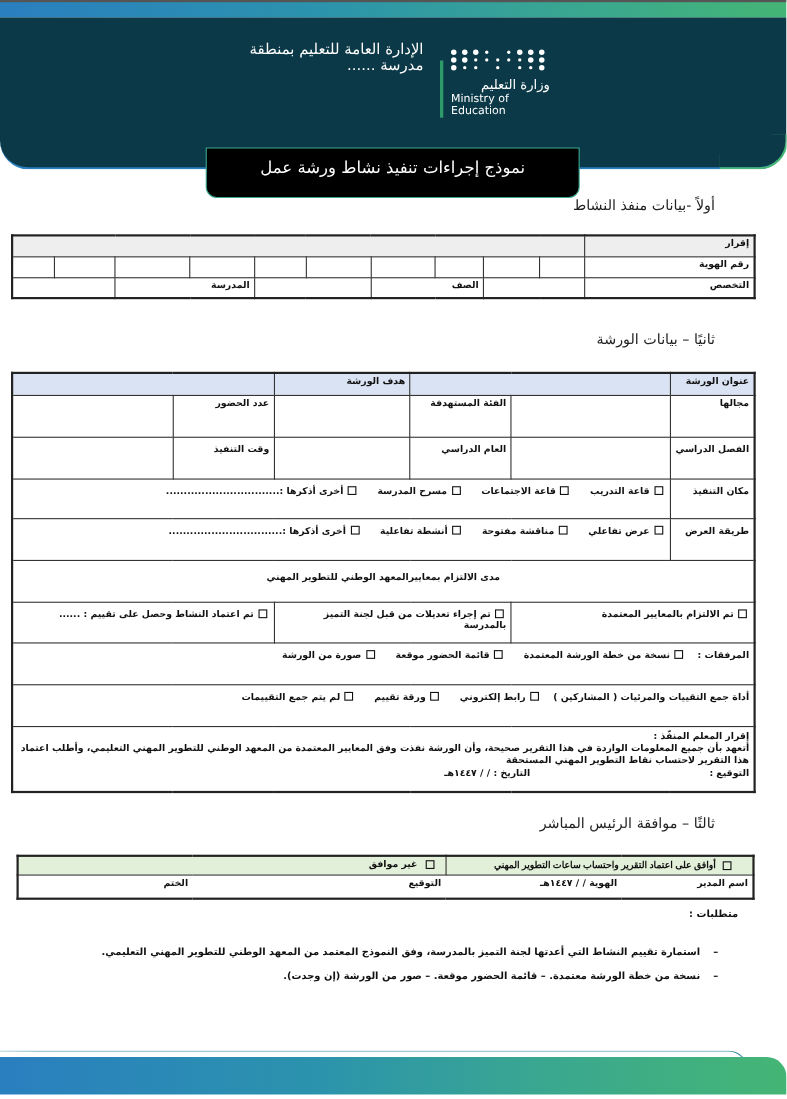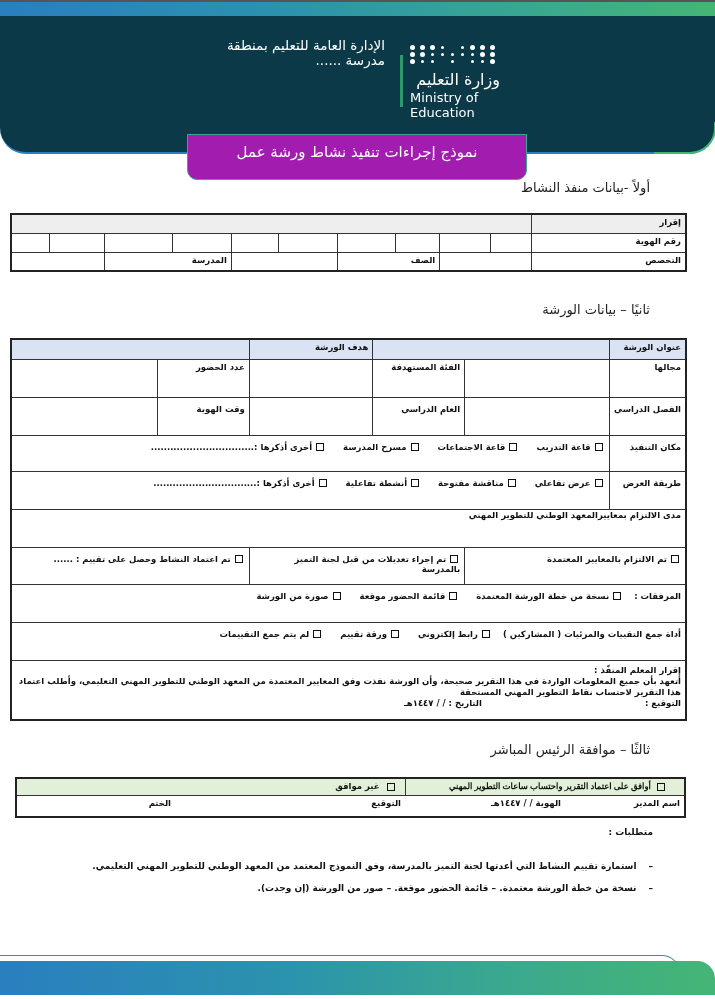--- a/index.html
+++ b/index.html
@@ -14,43 +14,43 @@
     border-radius: 0 0 26px 26px; border-bottom: 2px solid #2a7fbf; }
   .header-band::after { content: ""; position: absolute; right: -1px; bottom: -2px; width: 60px; height: 30px;
     border-bottom-right-radius: 26px; border-bottom: 2px solid #45b575; border-right: 2px solid #45b575; }
   .admin-text { position: absolute; right: 330px; top: 38px; color: #fff; font-size: 13.5px; line-height: 15px; text-align: right; font-family: "DejaVu Sans", sans-serif; }
   .logo-divider { position: absolute; left: 400px; top: 55px; width: 3px; height: 52px; background: #2e9a6a; }
   .logo { position: absolute; left: 410px; top: 45px; width: 90px; }
   .logo-dots { display: grid; grid-template-columns: repeat(9, 8px); gap: 2px 2px; direction: ltr; }
   .logo-dots span { width: 5px; height: 5px; border-radius: 50%; background: #fff; display: inline-block; }
   .logo-dots span.s { width: 3px; height: 3px; margin: 1px; }
   .logo-dots span.e { background: transparent; }
-  .logo-ar { color: #fff; font-size: 16px; margin-top: 6px; text-align: right; width: 88px; direction: rtl; }
-  .logo-en { color: #fff; font-size: 13px; margin-top: 1px; direction: ltr; text-align: left; }
-
-  .title-box { position: absolute; left: 187px; top: 134px; width: 340px; height: 46px; background: #a21caf;
+  .logo-ar { color: #fff; font-size: 12px; margin-top: 6px; text-align: right; width: 88px; direction: rtl; }
+  .logo-en { color: #fff; font-size: 10px; margin-top: 1px; direction: ltr; text-align: left; }
+
+  .title-box { position: absolute; left: 187px; top: 134px; width: 340px; height: 46px; background: #000000;
     border: 1px solid #3aa88f; border-radius: 0 0 10px 10px; color: #fff; font-size: 15px; text-align: center; padding-top: 8px; }
 
   .section-heading { position: absolute; right: 65px; font-size: 13px; color: #222; }
 
   table.form { position: absolute; border-collapse: collapse; font-size: 8.5px; font-weight: bold; direction: rtl; }
   table.form td { border: 1px solid #333; vertical-align: top; padding: 2px 4px; text-align: right; }
   table.outer { border: 2px solid #222; }
 
   .cb { display: inline-block; width: 8px; height: 8px; border: 1.5px solid #111; vertical-align: middle; margin: 0 2px 0 4px; }
 
   .opt { display: inline-block; margin-left: 14px; }
 
   
   .footer-line { position: absolute; left: 0; top: 955px; width: 680px; height: 20px; border-top: 1.5px solid #3a8f9f;
     border-right: 1.5px solid #2a7fbf; border-top-right-radius: 18px; }
   .footer-band { position: absolute; left: 0; top: 961px; width: 715px; height: 34px;
     background: linear-gradient(90deg, #2a7fbf 0%, #2b93ad 40%, #3aa88f 70%, #45b575 100%); border-top-right-radius: 18px; }
 
-  .req-title { position: absolute; right: 62px; top: 827px; font-size: 9px; font-weight: bold; }
+  .req-title { position: absolute; right: 44px; top: 827px; font-size: 9px; font-weight: bold; }
   .req-list { position: absolute; right: 62px; top: 855px; font-size: 9px; font-weight: bold; line-height: 22px; }
   .req-list div span.dash { margin-left: 12px; }
 </style>
 </head>
 <body>
 
 <div class="top-stripe"></div>
 <div class="header-band"></div>
 
 <div class="admin-text">
@@ -160,21 +160,21 @@
     <td>الفئة المستهدفة</td>
     <td></td>
     <td>عدد الحضور</td>
     <td></td>
   </tr>
   <tr style="height:38px;">
     <td style="padding-top:6px;margin-left:37px;">الفصل الدراسي</td>
     <td></td>
     <td style="padding-top:6px;">العام الدراسي</td>
     <td></td>
-    <td style="padding-top:6px;">وقت الهوية</td>
+    <td style="padding-top:6px;">وقت التنفيذ</td>
     <td></td>
   </tr>
   <tr style="height:36px;">
     <td style="padding-top:6px;">مكان التنفيذ</td>
     <td colspan="5" style="padding-top:6px;">
       <span class="opt"><span class="cb"></span><span>قاعة التدريب</span></span>
       <span class="opt"><span class="cb"></span><span>قاعة الاجتماعات</span></span>
       <span class="opt"><span class="cb"></span><span>مسرح المدرسة</span></span>
       <span class="opt"><span class="cb"></span><span>أخرى أذكرها :................................</span></span>
     </td>
@@ -182,21 +182,21 @@
   <tr style="height:38px;">
     <td style="padding-top:6px;">طريقة العرض</td>
     <td colspan="5" style="padding-top:6px;">
       <span class="opt"><span class="cb"></span><span>عرض تفاعلي</span></span>
       <span class="opt"><span class="cb"></span><span>مناقشة مفتوحة</span></span>
       <span class="opt"><span class="cb"></span><span>أنشطة تفاعلية</span></span>
       <span class="opt"><span class="cb"></span><span>أخرى أذكرها :................................</span></span>
     </td>
   </tr>
   <tr style="height:38px;">
-    <td colspan="6" style="text-align:right; padding-top:0;margin-left:39px;">مدى الالتزام بمعاييرالمعهد الوطني للتطوير المهني</td>
+    <td colspan="6" style="text-align:center; padding-top:10px;margin-left:39px;">مدى الالتزام بمعاييرالمعهد الوطني للتطوير المهني</td>
   </tr>
   <tr style="height:37px;">
     <td colspan="2" style="padding-top:6px;margin-top:36px;"><span class="cb"></span><span>تم الالتزام بالمعايير المعتمدة</span></td>
     <td colspan="2" style="padding-top:6px;"><span class="cb"></span><span>تم إجراء تعديلات من قبل لجنة التميز بالمدرسة</span></td>
     <td colspan="2" style="padding-top:6px;"><span class="cb"></span><span>تم اعتماد النشاط وحصل على تقييم : ......</span></td>
   </tr>
   <tr style="height:38px;">
     <td colspan="6" style="padding-top:6px;">
       <span>المرفقات :</span>
       <span class="opt" style="margin-right:8px;"><span class="cb"></span><span>نسخة من خطة الورشة المعتمدة</span></span>

